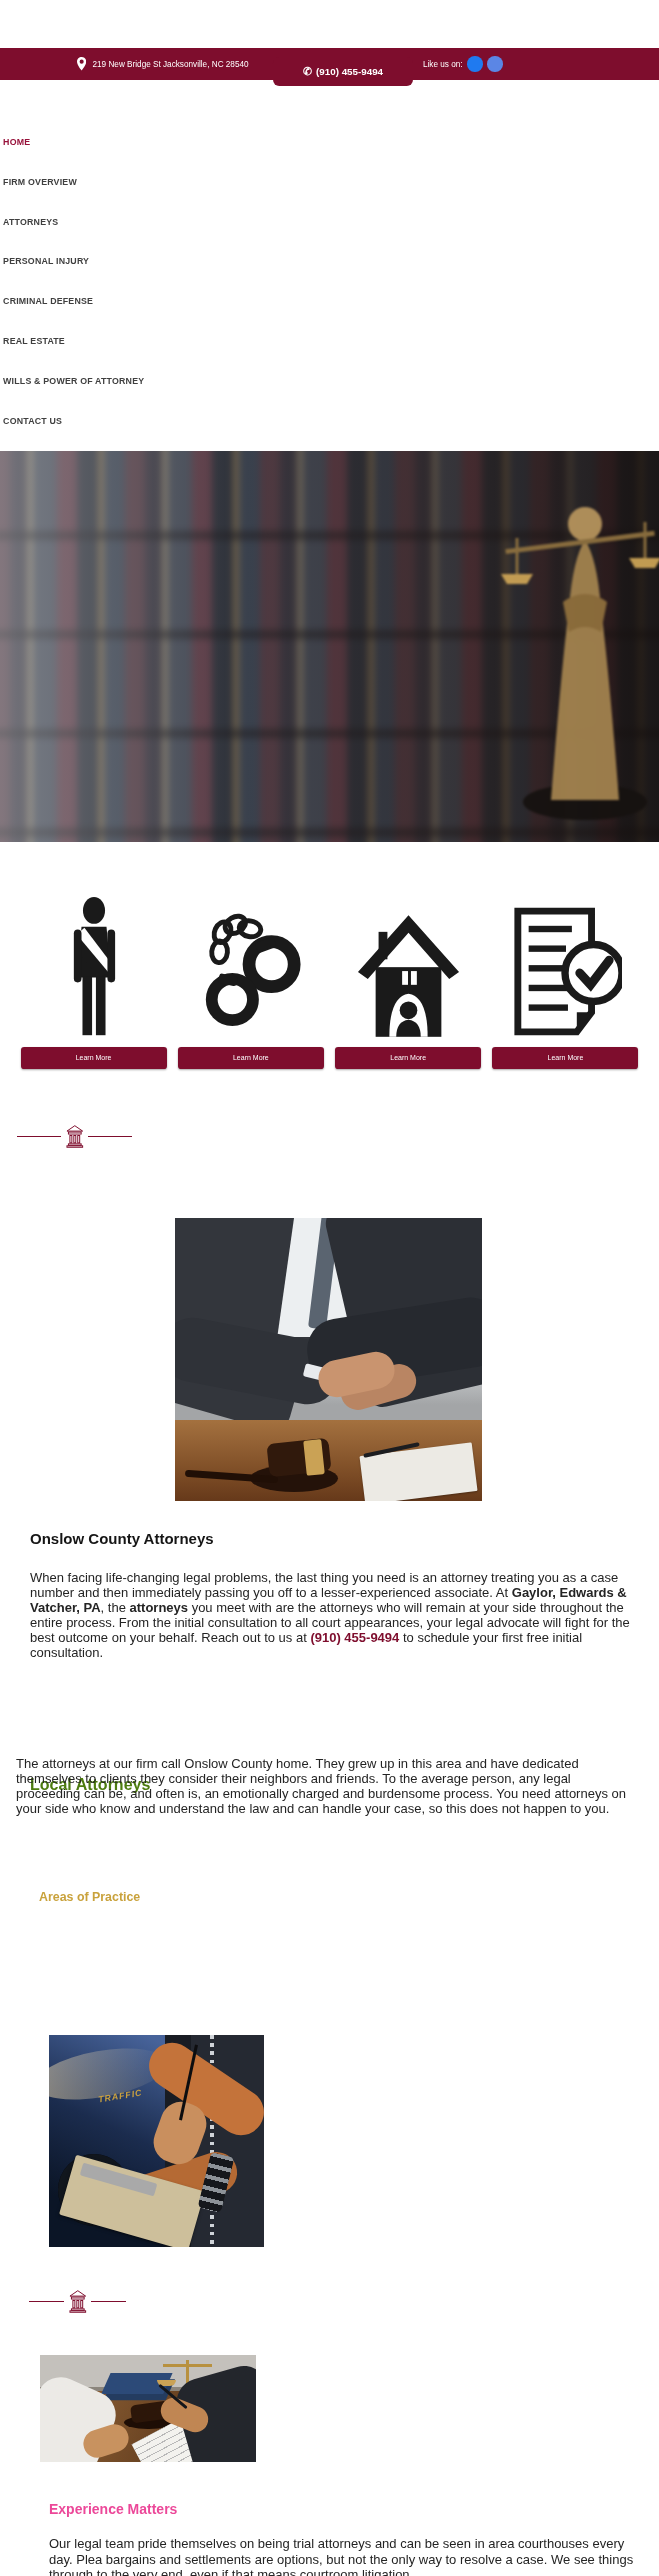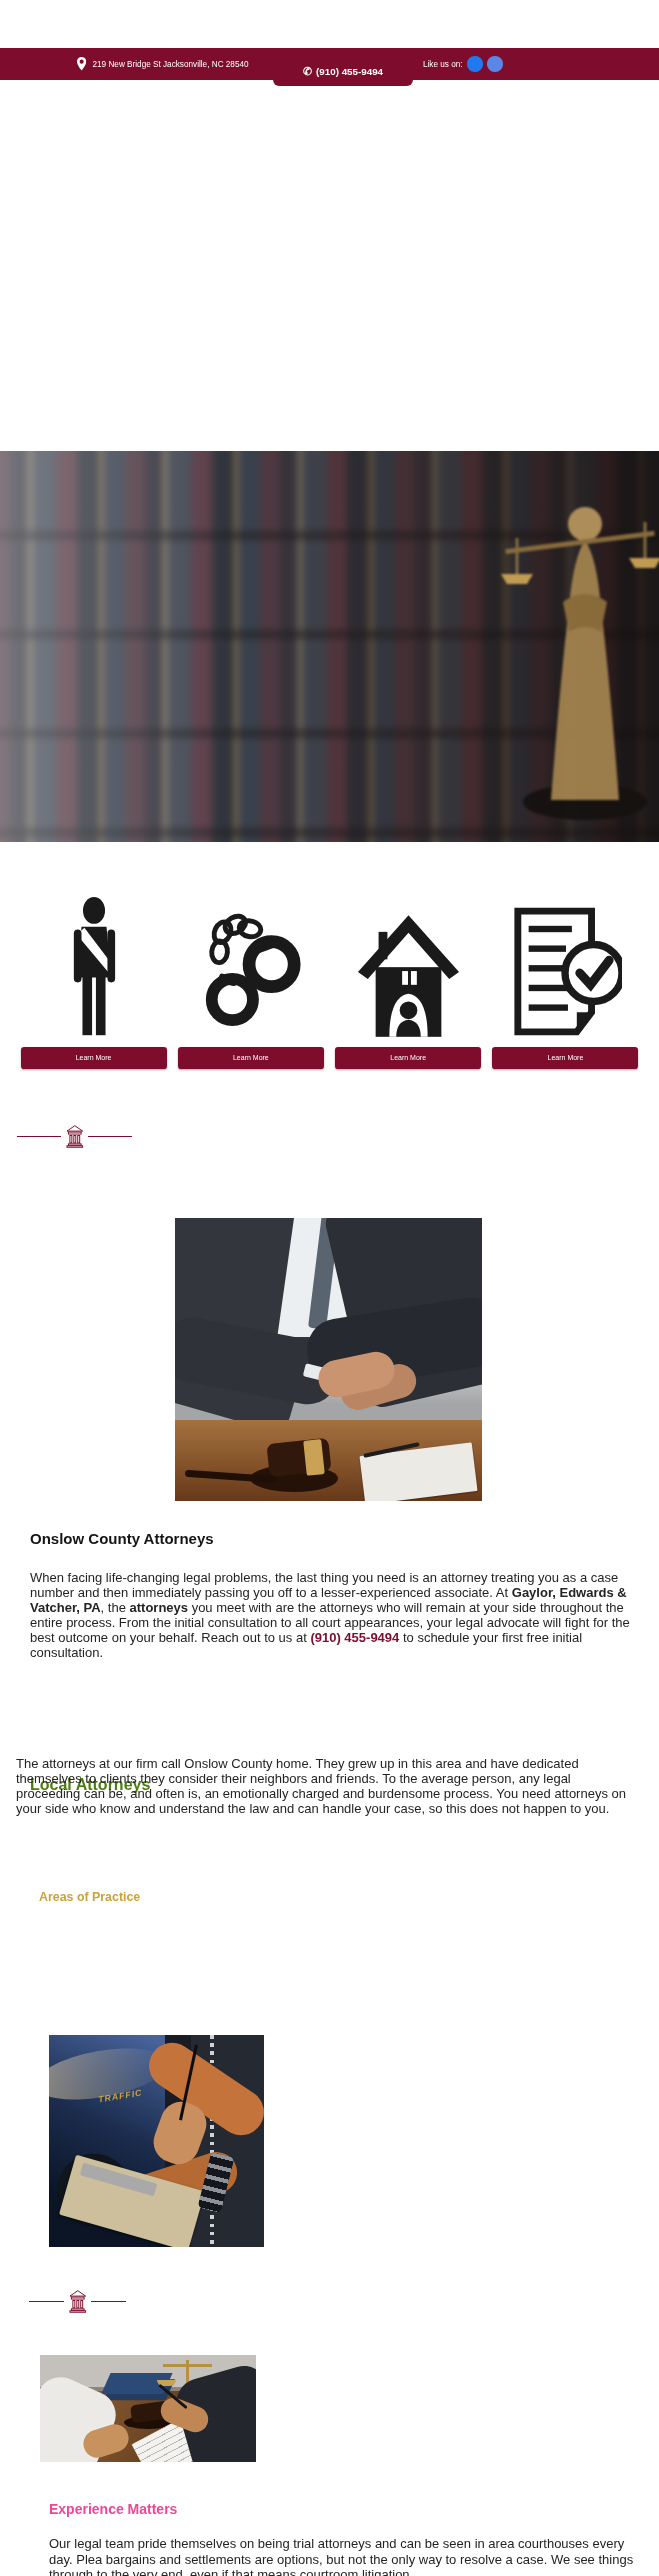--- a/index.html
+++ b/index.html
@@ -147,20 +147,30 @@
       <button class="soc soc1"></button>
       <button class="soc soc2"></button>
     </div>
   </div>
 
   <button class="phone-btn">
     <span class="phone-glyph">✆</span>
     <span>(910) 455-9494</span>
   </button>
 
+  <nav class="nav">
+    <a class="active">HOME</a>
+    <a>FIRM OVERVIEW</a>
+    <a>ATTORNEYS</a>
+    <a>PERSONAL INJURY</a>
+    <a>CRIMINAL DEFENSE</a>
+    <a>REAL ESTATE</a>
+    <a>WILLS &amp; POWER OF ATTORNEY</a>
+    <a>CONTACT US</a>
+  </nav>
 
   <div class="hero">
     <div class="hero-bg"></div>
     <div class="hero-shade"></div>
     <svg class="statue" width="170" height="340" viewBox="0 0 170 340">
       <ellipse cx="92" cy="320" rx="62" ry="18" fill="#161210"></ellipse>
       <path d="M58 318 Q68 190 76 126 Q80 76 92 58 Q104 76 108 126 Q116 190 126 318 Z" fill="#a2824e"></path>
       <path d="M70 120 Q92 104 114 120 L108 150 Q92 140 76 150 Z" fill="#8f6f3c"></path>
       <circle cx="92" cy="42" r="17" fill="#b5935c"></circle>
       <rect x="12" y="58" width="150" height="5" fill="#8d703f" transform="rotate(-7 87 60)"></rect>

